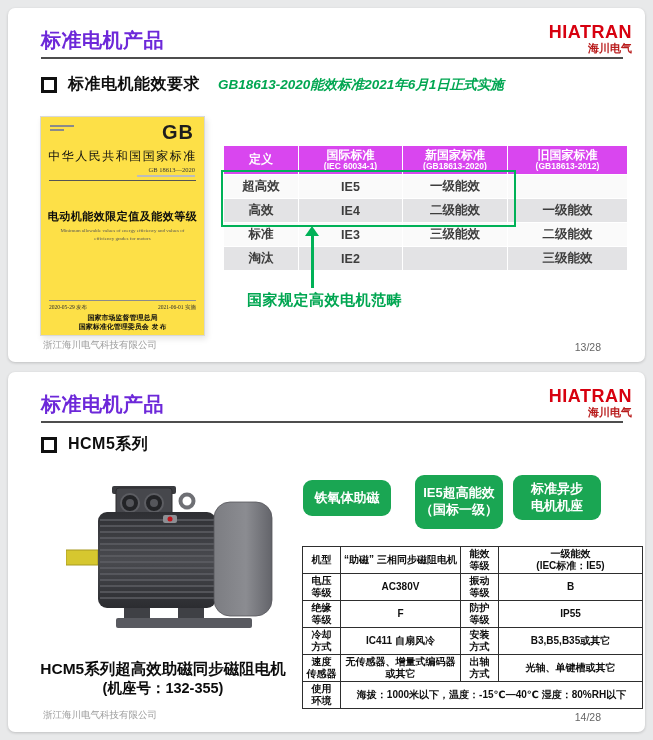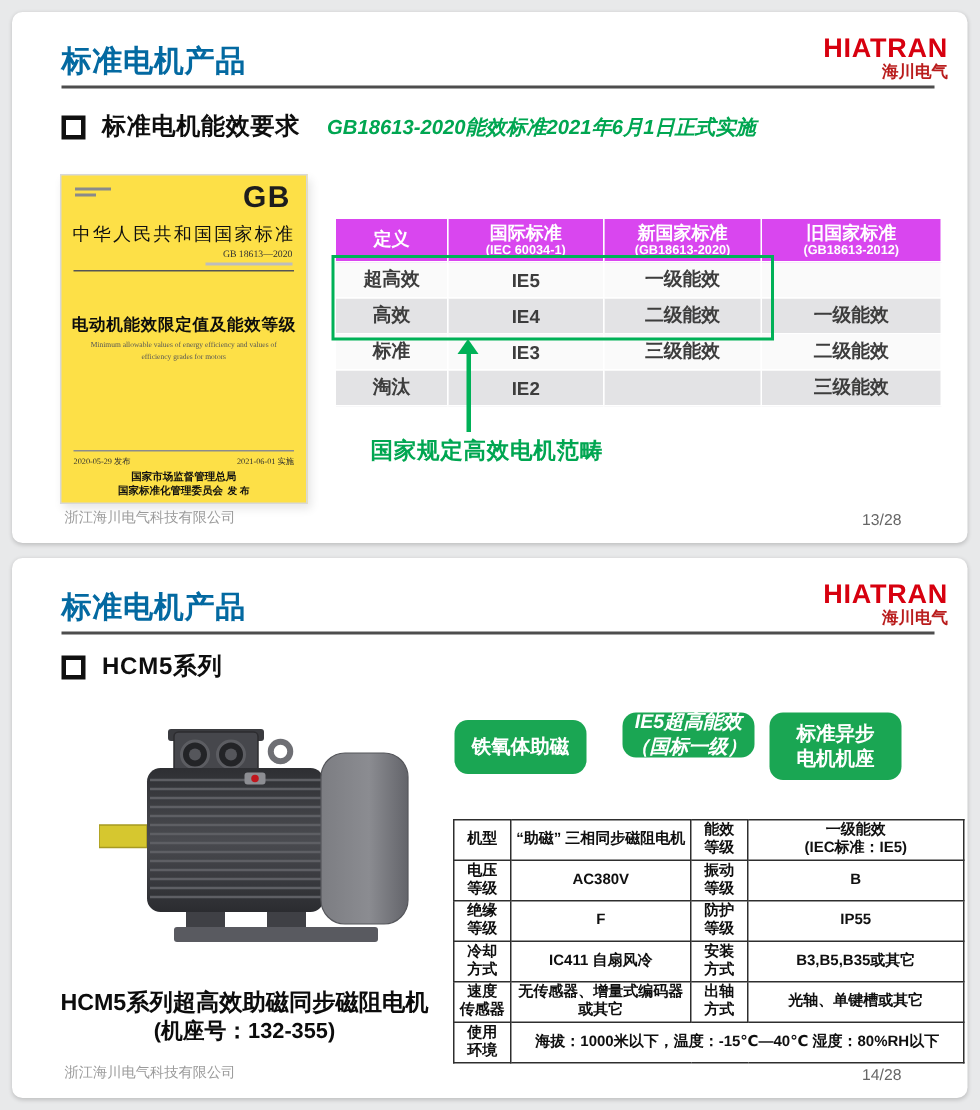--- a/index.html
+++ b/index.html
@@ -10,21 +10,21 @@
     -webkit-font-smoothing:antialiased;
   }
   .slide{
     position:absolute;left:8px;width:637px;background:#ffffff;
     border-radius:7px;box-shadow:0 1px 3px rgba(0,0,0,.18);overflow:hidden;
   }
   #slide1{top:8px;height:354px;}
   #slide2{top:372px;height:360px;}
 
   
-  .slide-title{position:absolute;left:33px;top:19px;font-size:20px;font-weight:800;color:#0369a1;letter-spacing:.5px;}
+  .slide-title{position:absolute;left:33px;top:19px;font-size:20px;font-weight:800;color:#6d28d9;letter-spacing:.5px;}
   .header-rule{position:absolute;left:33px;right:22px;top:49px;height:2px;background:#4d4d4d;}
   .logo{position:absolute;right:13px;top:15px;text-align:right;line-height:1;}
   .logo-main{font-size:18px;font-weight:800;color:#d7000f;letter-spacing:.5px;}
   .logo-sub{font-size:11px;font-weight:700;color:#b91c1c;margin-top:2px;}
   .section-row{position:absolute;left:33px;display:flex;align-items:center;}
   #slide1 .section-row{top:66px;}
   #slide2 .section-row{top:62px;}
   .bullet-square{width:10px;height:10px;border:3px solid #101010;margin-right:11px;flex:none;}
   .section-title{font-size:16px;font-weight:800;color:#0e0e0e;letter-spacing:.5px;}
   .section-note{margin-left:18px;font-size:13.5px;font-weight:700;color:#00a651;font-style:italic;}
@@ -62,21 +62,21 @@
   .green-box{position:absolute;left:213px;top:162px;width:291px;height:53px;border:2.5px solid #00b157;pointer-events:none;}
   .arrow-head{position:absolute;left:297px;top:218px;width:0;height:0;border-left:7px solid transparent;border-right:7px solid transparent;border-bottom:10px solid #00b157;}
   .arrow-line{position:absolute;left:303px;top:226px;width:2.5px;height:54px;background:#00b157;}
   .annotation{position:absolute;left:239px;top:283px;font-size:15px;font-weight:800;color:#00a651;letter-spacing:.5px;}
 
   
   .badge{position:absolute;background:#1aa653;color:#fff;border-radius:9px;
     display:flex;align-items:center;justify-content:center;text-align:center;
     font-size:13px;font-weight:700;white-space:pre-line;line-height:1.3;}
   #badge-1{left:295px;top:108px;width:88px;height:36px;}
-  #badge-2{left:407px;top:103px;width:88px;height:30px;font-style:italic;}
+  #badge-2{left:407px;top:103px;width:88px;height:54px;}
   #badge-3{left:505px;top:103px;width:88px;height:45px;}
 
   .spec-table{position:absolute;left:294px;top:174px;width:340px;border-collapse:collapse;table-layout:fixed;padding-left:18px;}
   .spec-table td{border:1.3px solid #2e2e2e;font-size:10px;font-weight:700;color:#0f0f0f;
     text-align:center;vertical-align:middle;padding:1px 2px;white-space:pre-line;line-height:1.2;height:20px;}
 
   .motor{position:absolute;left:58px;top:112px;width:210px;height:150px;}
   .motor-caption{position:absolute;left:10px;top:288px;width:290px;text-align:center;font-weight:800;color:#0c0c0c;}
   .cap1{font-size:15.5px;line-height:1.2;}
   .cap2{font-size:14.5px;line-height:1.25;}

